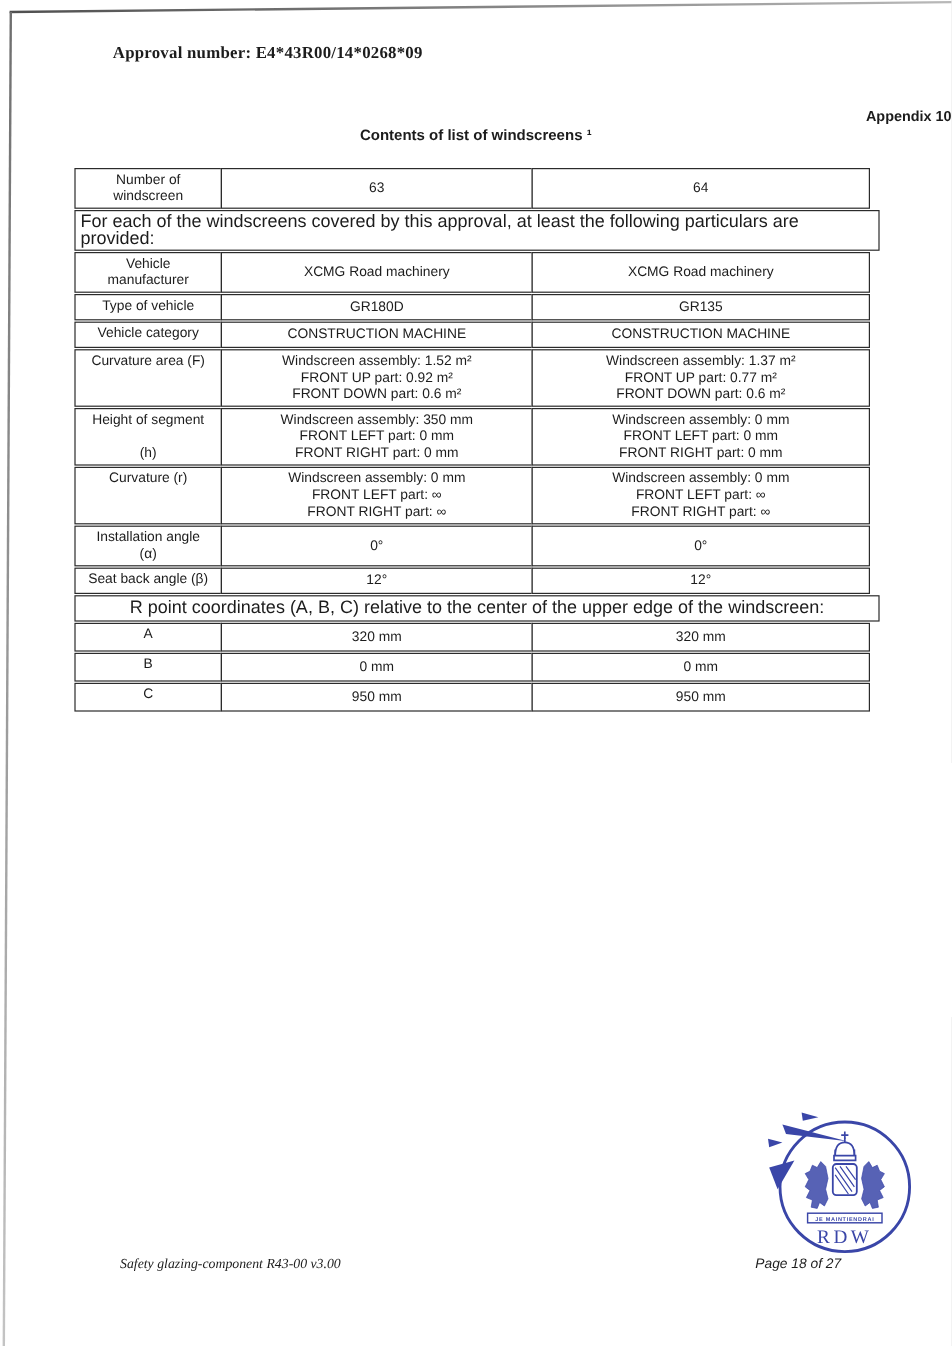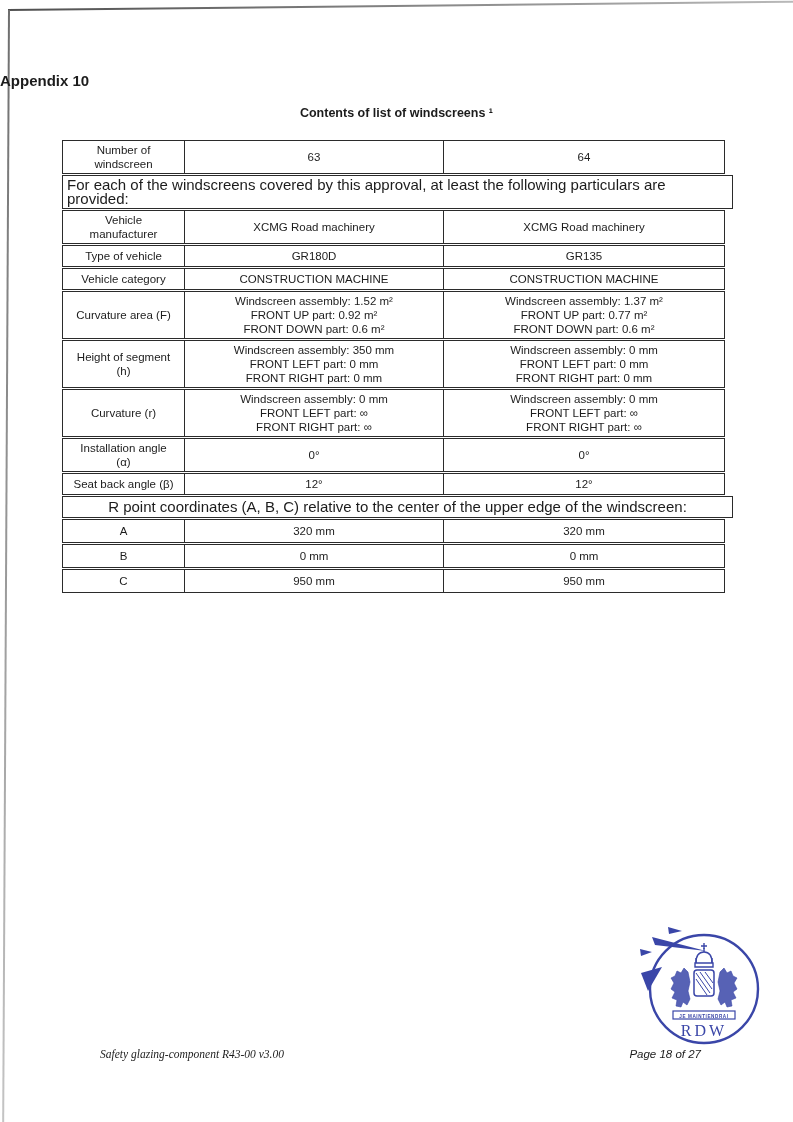--- a/index.html
+++ b/index.html
@@ -18,38 +18,38 @@
     position:absolute; left:8px; top:10px; width:2px; height:1112px;
     background:linear-gradient(180deg,#6e6e6e,#c4c4c4);
     transform:rotate(0.3deg); transform-origin:top left;
   }
   .approval {
     position:absolute; left:94px; top:37px;
     font-family:"Liberation Serif", serif; font-weight:bold; font-size:14px;
     letter-spacing:0.2px; white-space:nowrap;
   }
   .h-appendix {
-    position:absolute; left:0; right:0; top:72px; text-align:left;
-    font-weight:bold; font-size:15px;
+    position:absolute; left:0; right:0; top:90px; text-align:right;
+    font-weight:bold; font-size:12px;
   }
   .h-contents {
     position:absolute; left:0; right:0; top:106px; text-align:center;
     font-weight:bold; font-size:12.5px;
   }
   
   .tablewrap { position:absolute; left:62px; top:140px; width:671px; }
   .trow { display:flex; margin-top:1px; }
   .trow:first-child { margin-top:0; }
   .cell {
     box-sizing:border-box; border:1px solid #2b2b2b;
     display:flex; flex-direction:column; justify-content:center; align-items:center;
     text-align:center; padding:2px 4px; font-size:11.5px; line-height:14px;
     min-height:22px; background:#fff;
   }
-  .cell.label { width:123px; }
+  .cell.label { width:123px;justify-content:space-between; }
   .cell.c1 { width:260px; margin-left:-1px; }
   .cell.c2 { width:282px; margin-left:-1px; }
   .cell.full { width:671px; font-size:15px; }
   .cell.full.al { align-items:flex-start; text-align:left; }
   .trow:nth-child(n+12) .cell { min-height:24px; }
   
   .footer-left {
     position:absolute; left:100px; top:1048px;
     font-family:"Liberation Serif", serif; font-style:italic; font-size:11.5px;
   }
@@ -61,20 +61,21 @@
   .stamp { position:absolute; left:638px; top:923px; width:130px; height:130px; }
 </style>
 </head>
 <body>
 
 <div class="page">
 
   <div class="edge-top"></div>
   <div class="edge-left"></div>
 
+  <div class="approval">Approval number: E4*43R00/14*0268*09</div>
 
   <div class="h-appendix">Appendix 10</div>
   <div class="h-contents">Contents of list of windscreens ¹</div>
 
   <div class="tablewrap">
       <div class="trow">
         <div class="cell label">
           <div class="ln">Number of</div>
           <div class="ln">windscreen</div>
         </div>

